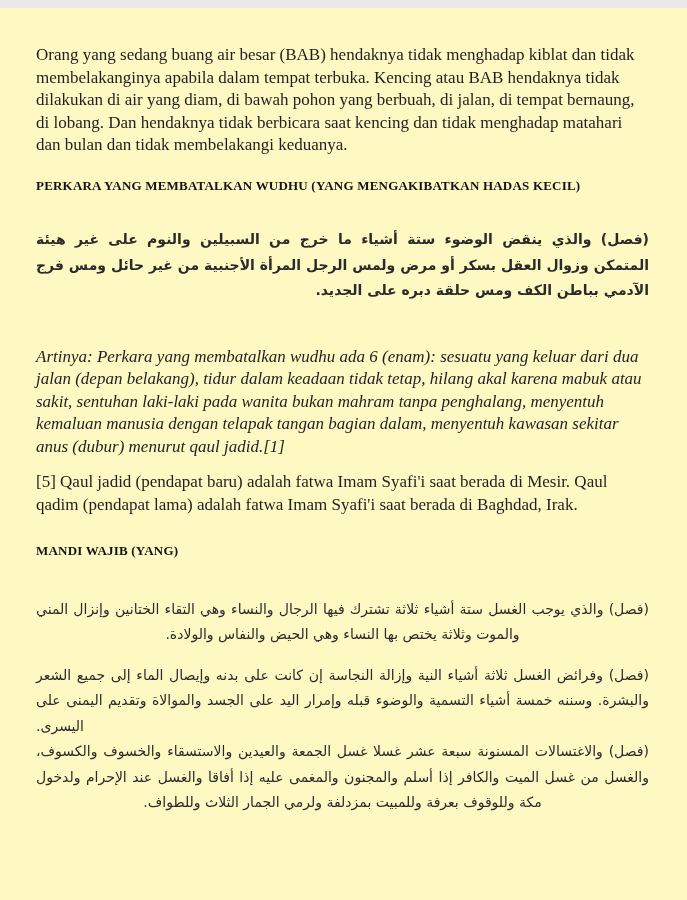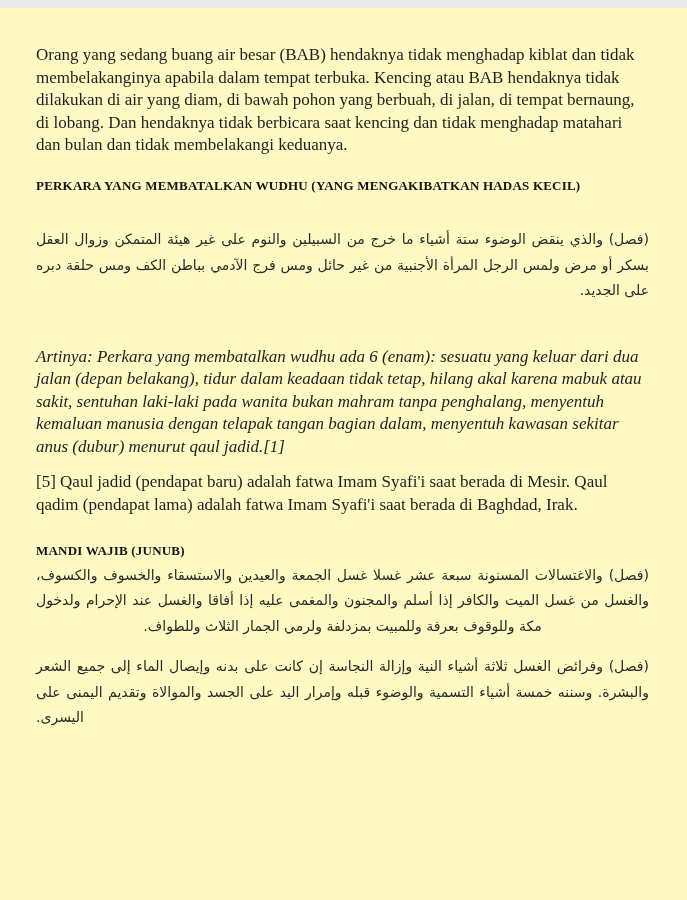--- a/index.html
+++ b/index.html
@@ -46,21 +46,21 @@
     color: #2a2a2a;
     margin: 0;
   }
   .arabic.last-right { text-align-last: right; }
   .arabic.last-center { text-align-last: center; }
   .arabic.last-left { text-align-last: left; }
 
   
   .intro        { margin-top: 0; }
   .h-wudhu      { margin-top: 18px; }
-  .ar-wudhu     { margin-top: 30px; }
+  .ar-wudhu     { margin-top: 30px; font-weight: bold; }
   .translation  { margin-top: 42px; font-style: italic; }
   .footnote     { margin-top: 13px; }
   .h-mandi      { margin-top: 24px; }
   .ar-mandi-1   { margin-top: 34px; }
   .ar-mandi-2   { margin-top: 15px; }
   .ar-mandi-3   { margin-top: 0; }
 </style>
 </head>
 <body>
 
@@ -69,20 +69,21 @@
   <p class="para intro">Orang yang sedang buang air besar (BAB) hendaknya tidak menghadap kiblat dan tidak membelakanginya apabila dalam tempat terbuka. Kencing atau BAB hendaknya tidak dilakukan di air yang diam, di bawah pohon yang berbuah, di jalan, di tempat bernaung, di lobang. Dan hendaknya tidak berbicara saat kencing dan tidak menghadap matahari dan bulan dan tidak membelakangi keduanya.</p>
 
   <h2 class="heading h-wudhu">PERKARA YANG MEMBATALKAN WUDHU (YANG MENGAKIBATKAN HADAS KECIL)</h2>
 
   <p class="arabic ar-wudhu last-right" dir="rtl" lang="ar">(فصل) والذي ينقض الوضوء ستة أشياء ما خرج من السبيلين والنوم على غير هيئة المتمكن وزوال العقل بسكر أو مرض ولمس الرجل المرأة الأجنبية من غير حائل ومس فرج الآدمي بباطن الكف ومس حلقة دبره على الجديد.</p>
 
   <p class="para translation">Artinya: Perkara yang membatalkan wudhu ada 6 (enam): sesuatu yang keluar dari dua jalan (depan belakang), tidur dalam keadaan tidak tetap, hilang akal karena mabuk atau sakit, sentuhan laki-laki pada wanita bukan mahram tanpa penghalang, menyentuh kemaluan manusia dengan telapak tangan bagian dalam, menyentuh kawasan sekitar anus (dubur) menurut qaul jadid.[1]</p>
 
   <p class="para footnote">[5] Qaul jadid (pendapat baru) adalah fatwa Imam Syafi'i saat berada di Mesir. Qaul qadim (pendapat lama) adalah fatwa Imam Syafi'i saat berada di Baghdad, Irak.</p>
 
-  <h2 class="heading h-mandi">MANDI WAJIB (JUNUB)</h2>
+  <h2 class="heading h-mandi">MANDI WAJIB (YANG)</h2>
 
+  <p class="arabic ar-mandi-1 last-center" dir="rtl" lang="ar">(فصل) والذي يوجب الغسل ستة أشياء ثلاثة تشترك فيها الرجال والنساء وهي التقاء الختانين وإنزال المني والموت وثلاثة يختص بها النساء وهي الحيض والنفاس والولادة.</p>
+
+  <p class="arabic ar-mandi-2 last-left" dir="rtl" lang="ar">(فصل) وفرائض الغسل ثلاثة أشياء النية وإزالة النجاسة إن كانت على بدنه وإيصال الماء إلى جميع الشعر والبشرة. وسننه خمسة أشياء التسمية والوضوء قبله وإمرار اليد على الجسد والموالاة وتقديم اليمنى على اليسرى.</p>
 
   <p class="arabic ar-mandi-3 last-center" dir="rtl" lang="ar">(فصل) والاغتسالات المسنونة سبعة عشر غسلا غسل الجمعة والعيدين والاستسقاء والخسوف والكسوف، والغسل من غسل الميت والكافر إذا أسلم والمجنون والمغمى عليه إذا أفاقا والغسل عند الإحرام ولدخول مكة وللوقوف بعرفة وللمبيت بمزدلفة ولرمي الجمار الثلاث وللطواف.</p>
-
-  <p class="arabic ar-mandi-2 last-left" dir="rtl" lang="ar">(فصل) وفرائض الغسل ثلاثة أشياء النية وإزالة النجاسة إن كانت على بدنه وإيصال الماء إلى جميع الشعر والبشرة. وسننه خمسة أشياء التسمية والوضوء قبله وإمرار اليد على الجسد والموالاة وتقديم اليمنى على اليسرى.</p>
 
 </div>
 
 </body></html>

